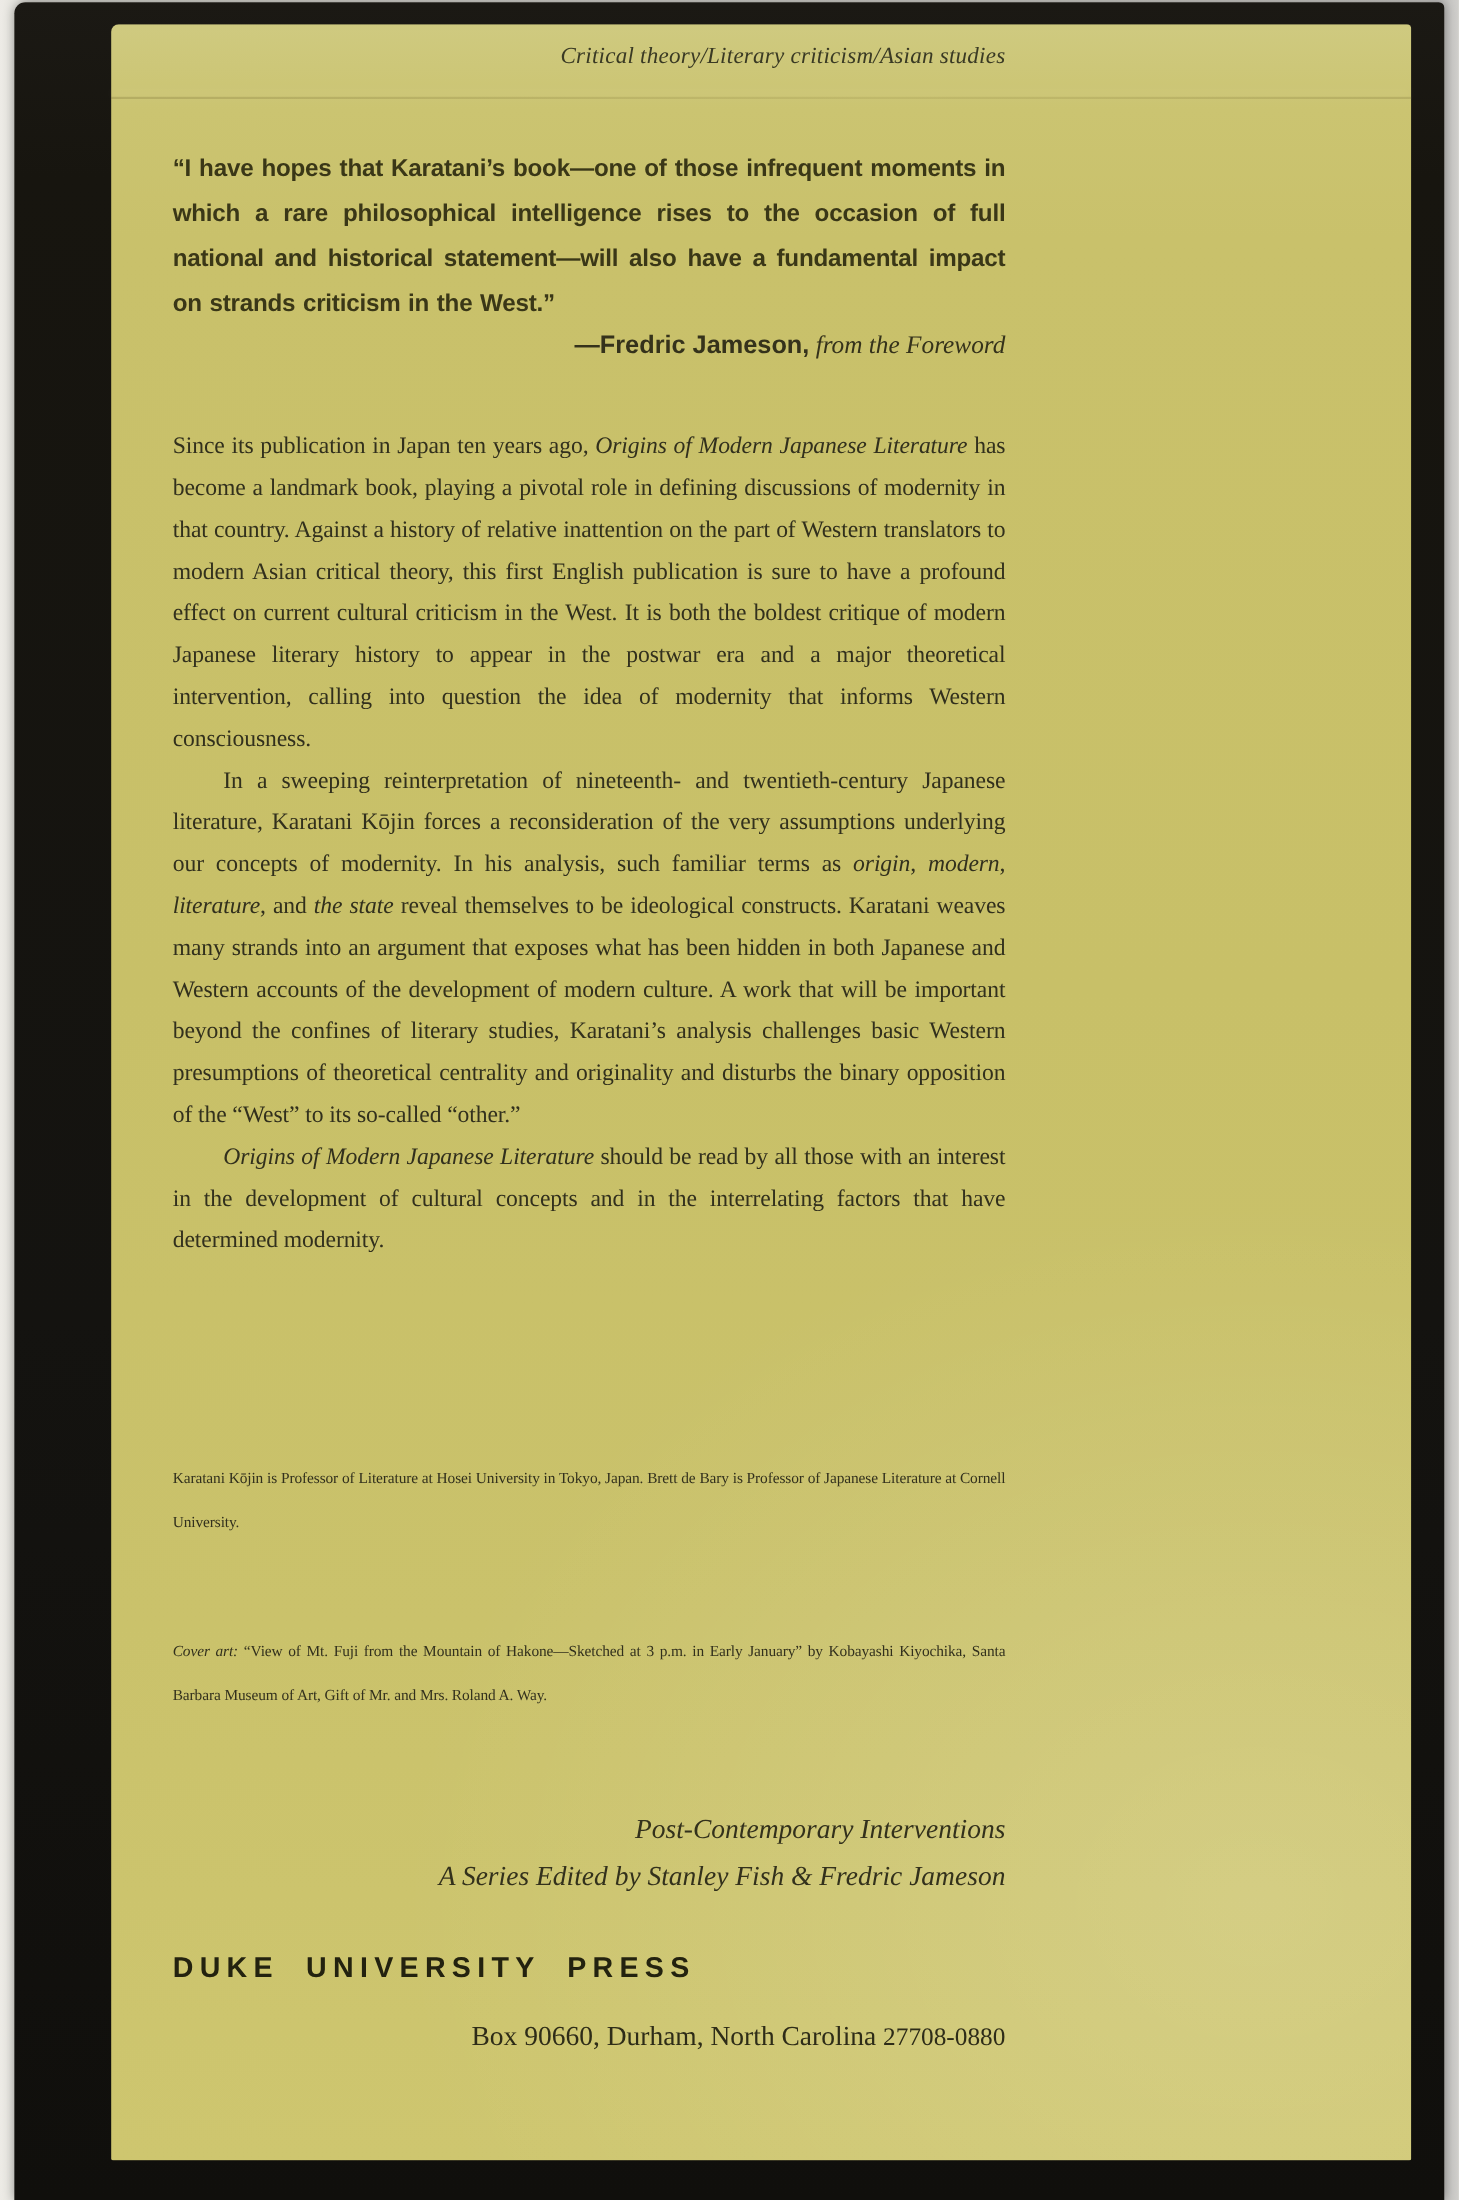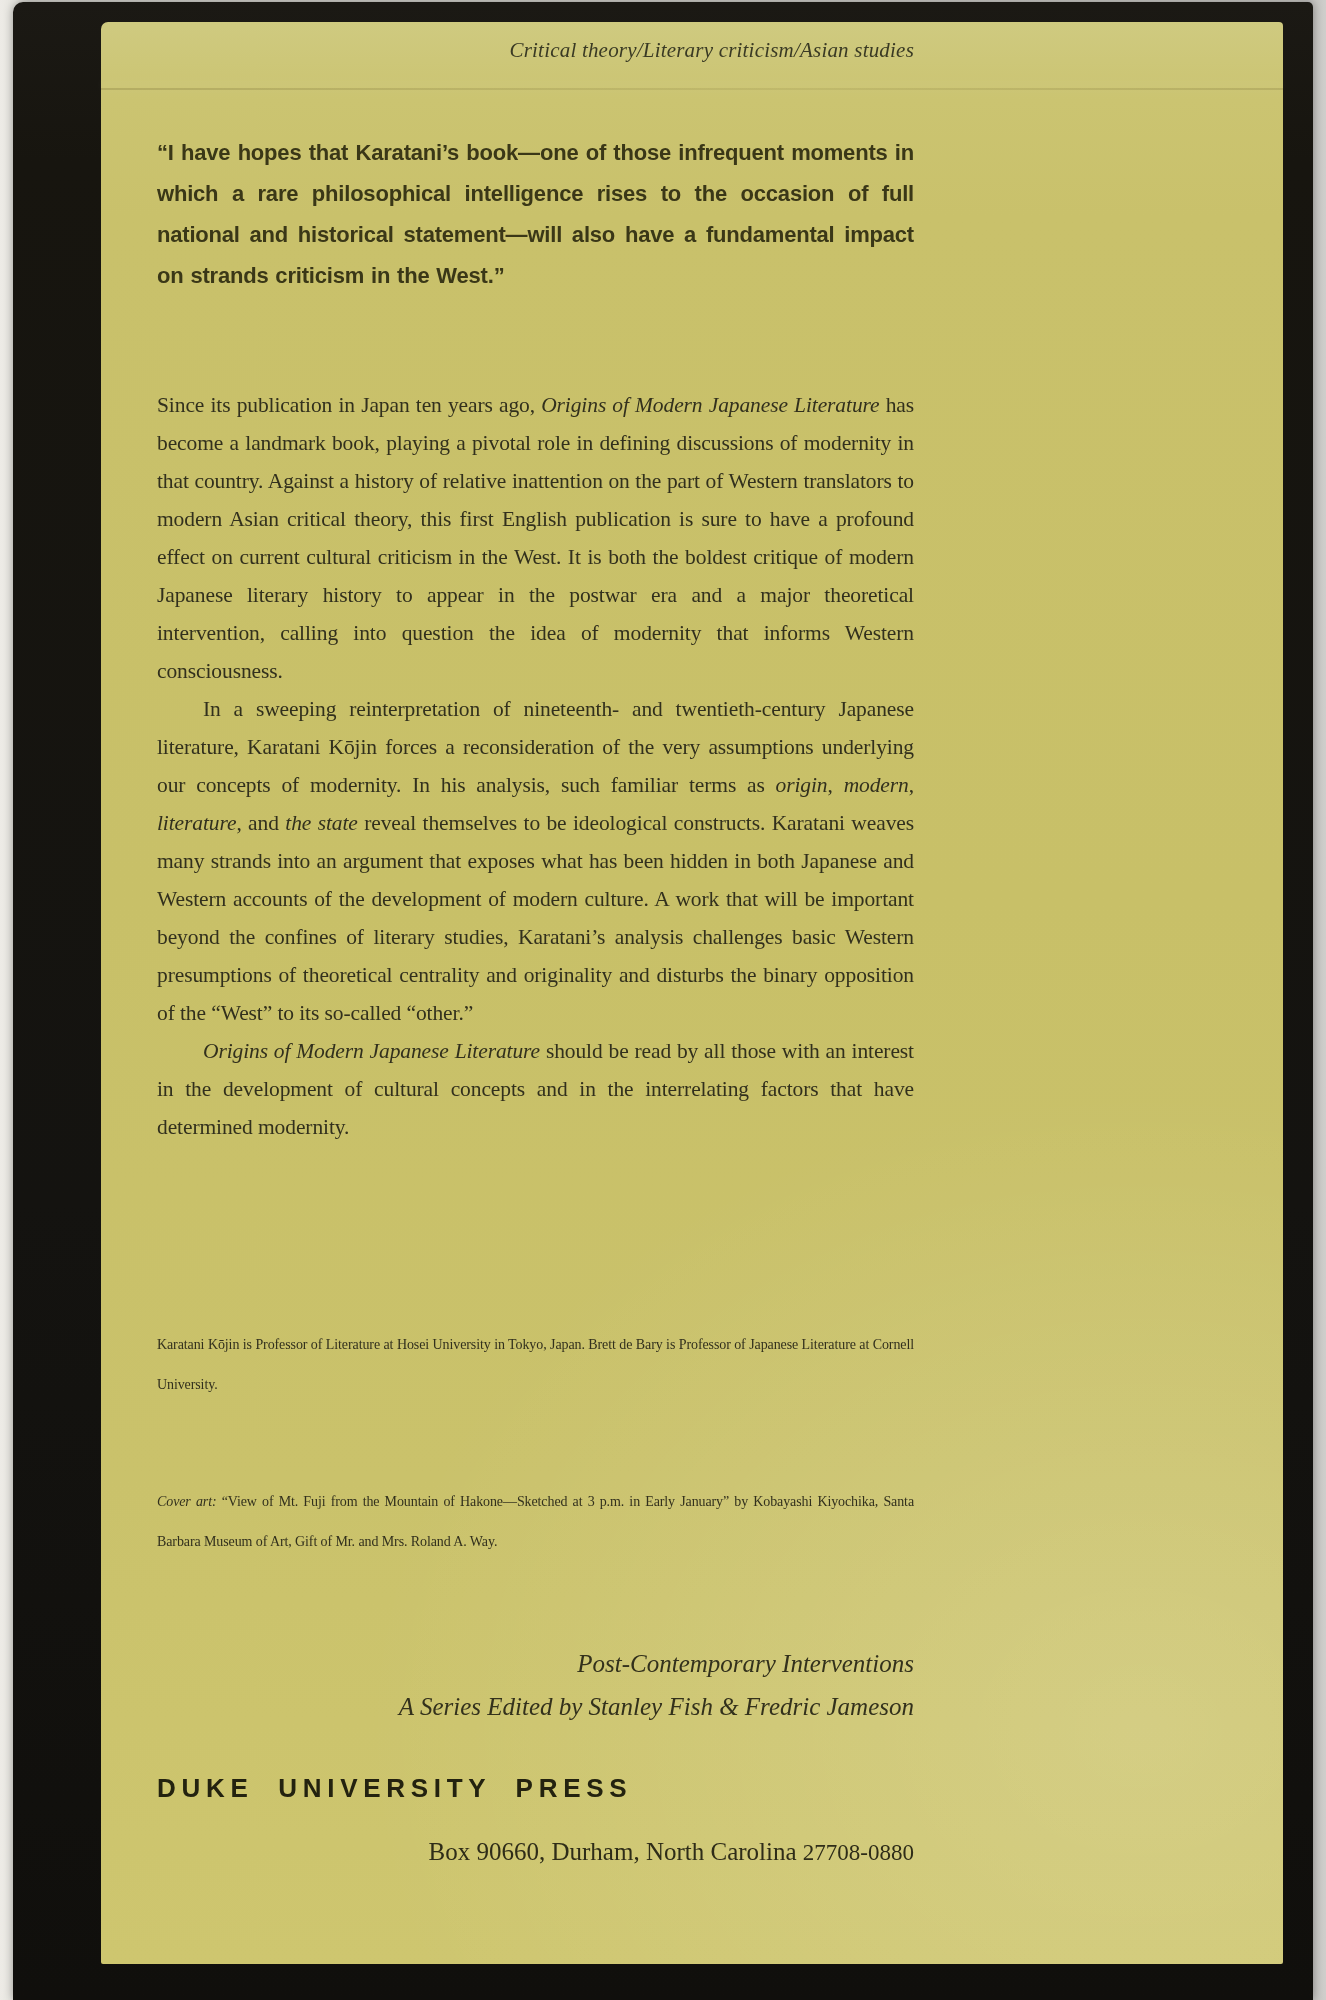--- a/index.html
+++ b/index.html
@@ -74,20 +74,24 @@
 
 <div class="photo">
   <div class="book">
     <div class="cover">
       <div class="crease"></div>
 
       <div class="block category right">Critical theory/Literary criticism/Asian studies</div>
 
       <div class="block quote">“I have hopes that Karatani’s book—one of those infrequent moments in which a rare philosophical intelligence rises to the occasion of full national and historical statement—will also have a fundamental impact on strands criticism in the West.”</div>
 
+      <div class="block attribution right">
+        <span class="attr-name">—Fredric Jameson,</span>
+        <span class="attr-src">from the Foreword</span>
+      </div>
 
       <div class="block description">
         <p class="para"><span>Since its publication in Japan ten years ago, </span><em>Origins of Modern Japanese Literature</em><span> has become a landmark book, playing a pivotal role in defining discussions of modernity in that country.  Against a history of relative inattention on the part of Western translators to modern Asian critical theory, this first English publication is sure to have a profound effect on current cultural criticism in the West.  It is both the boldest critique of modern Japanese literary history to appear in the postwar era and a major theoretical intervention, calling into question the idea of modernity that informs Western consciousness.</span></p>
         <p class="para indent"><span>In a sweeping reinterpretation of nineteenth- and twentieth-century Japanese literature, Karatani Kōjin forces a reconsideration of the very assumptions underlying our concepts of modernity.  In his analysis, such familiar terms as </span><em>origin</em><span>, </span><em>modern</em><span>, </span><em>literature</em><span>, and </span><em>the state</em><span> reveal themselves to be ideological constructs.  Karatani weaves many strands into an argument that exposes what has been hidden in both Japanese and Western accounts of the development of modern culture.  A work that will be important beyond the confines of literary studies, Karatani’s analysis challenges basic Western presumptions of theoretical centrality and originality and disturbs the binary opposition of the “West” to its so-called “other.”</span></p>
         <p class="para indent"><em>Origins of Modern Japanese Literature</em><span> should be read by all those with an interest in the development of cultural concepts and in the interrelating factors that have determined modernity.</span></p>
       </div>
 
       <div class="block bio">Karatani Kōjin is Professor of Literature at Hosei University in Tokyo, Japan.  Brett de Bary is Professor of Japanese Literature at Cornell University.</div>
 
       <div class="block coverart">

